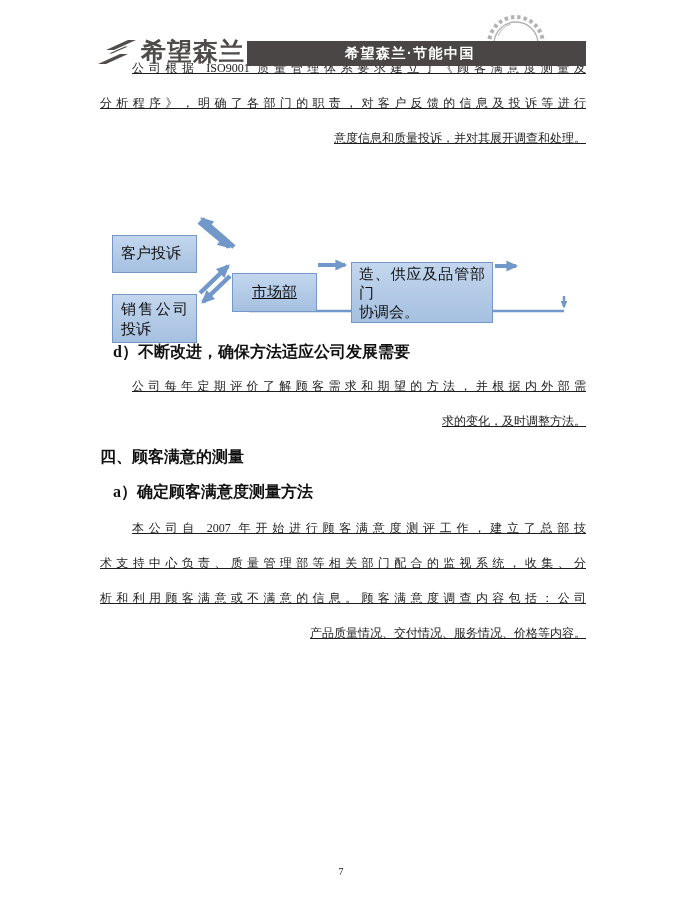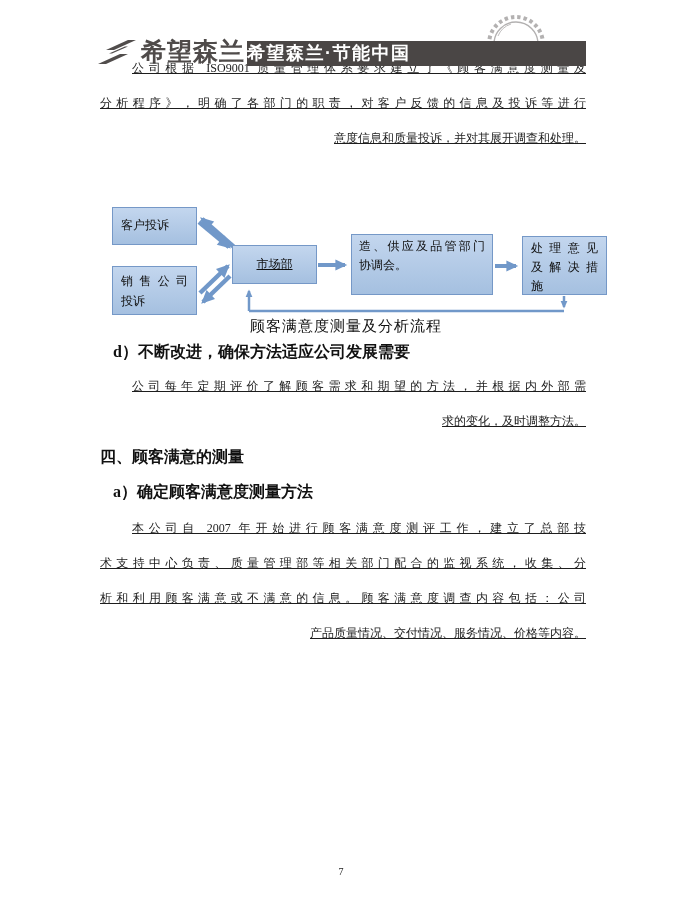--- a/index.html
+++ b/index.html
@@ -6,39 +6,39 @@
   .page{position:relative;width:682px;height:910px;background:#ffffff;overflow:hidden;
         font-family:"Liberation Serif",serif;color:#1d1d1d;}
 
   
   .logo-s{position:absolute;left:98px;top:39px;width:38px;height:26px;}
   .logotype{position:absolute;left:141px;top:36px;height:30px;line-height:30px;
             font-family:"Liberation Sans",sans-serif;font-weight:bold;font-size:25px;
             letter-spacing:1px;color:#4f4b4a;white-space:nowrap;}
   .banner{position:absolute;left:247px;top:41px;width:339px;height:25px;background:#4a4645;
           z-index:2;}
-  .banner-text{display:block;height:25px;line-height:25px;text-align:left;padding-right:13px;
-          font-family:"Liberation Sans",sans-serif;font-weight:bold;font-size:18px;
+  .banner-text{display:block;height:25px;line-height:25px;text-align:center;padding-right:13px;
+          font-family:"Liberation Sans",sans-serif;font-weight:bold;font-size:14px;
           letter-spacing:1.5px;color:#ffffff;white-space:nowrap;}
   .gearwrap{position:absolute;left:484px;top:14px;width:64px;height:27px;overflow:hidden;z-index:1;}
 
   
   .para{position:absolute;left:100px;width:486px;font-size:12px;line-height:35px;text-decoration:underline;}
   .tl{height:35px;overflow:hidden;text-align:right;}
   .just{text-align:justify;text-align-last:justify;}
   .ind{text-indent:32px;}
   .h{position:absolute;font-size:16px;line-height:35px;font-weight:bold;white-space:nowrap;color:#111;}
 
   
   .flow{position:absolute;left:100px;top:200px;width:530px;height:140px;}
   .flow svg{position:absolute;left:0;top:0;}
   .fbox{position:absolute;box-sizing:border-box;
         background:linear-gradient(180deg,#c3d6ee 0%,#a5c0e0 100%);
         border:1.6px solid #7598c7;
-        font-size:12px;color:#101010;}
+        font-size:15px;color:#101010;margin-top:28px;}
   .bl{text-align:justify;text-align-last:justify;}
   .bll{text-align:left;text-align-last:left;}
   .fb-customer{left:12px;top:7px;width:85px;height:38px;padding:7px 8px;line-height:20px;}
   .fb-sales{left:12px;top:66px;width:85px;height:49px;padding:4px 8px;line-height:20px;}
   .fb-market{left:132px;top:45px;width:85px;height:39px;display:flex;align-items:center;justify-content:center;text-decoration:underline;}
   .fb-coord{left:251px;top:34px;width:142px;height:61px;padding:2px 7px;line-height:19px;}
   .fb-handle{left:422px;top:36px;width:85px;height:59px;padding:2px 8px;line-height:19px;}
   .caption{position:absolute;left:250px;top:317px;font-size:15px;letter-spacing:1px;color:#111;white-space:nowrap;}
 
   
@@ -103,28 +103,22 @@
 
     <div class="fbox fb-market">
       <span>市场部</span>
     </div>
 
     <div class="fbox fb-coord">
       <div class="bl">造、供应及品管部门</div>
       <div class="bll">协调会。</div>
     </div>
 
-    <div class="fbox fb-handle">
-      <div class="bl">处理意见</div>
-      <div class="bl">及解决措</div>
-      <div class="bll">施</div>
-    </div>
   </div>
 
-  <div class="caption">顾客满意度测量及分析流程</div>
 
   <div class="h" style="left:113px;top:334px">d）不断改进，确保方法适应公司发展需要</div>
   <div class="para" style="top:369px">
     <div class="tl just ind">公司每年定期评价了解顾客需求和期望的方法，并根据内外部需</div>
     <div class="tl">求的变化，及时调整方法。</div>
   </div>
 
   <div class="h" style="left:100px;top:439px">四、顾客满意的测量</div>
 
   <div class="h" style="left:113px;top:474px">a）确定顾客满意度测量方法</div>

